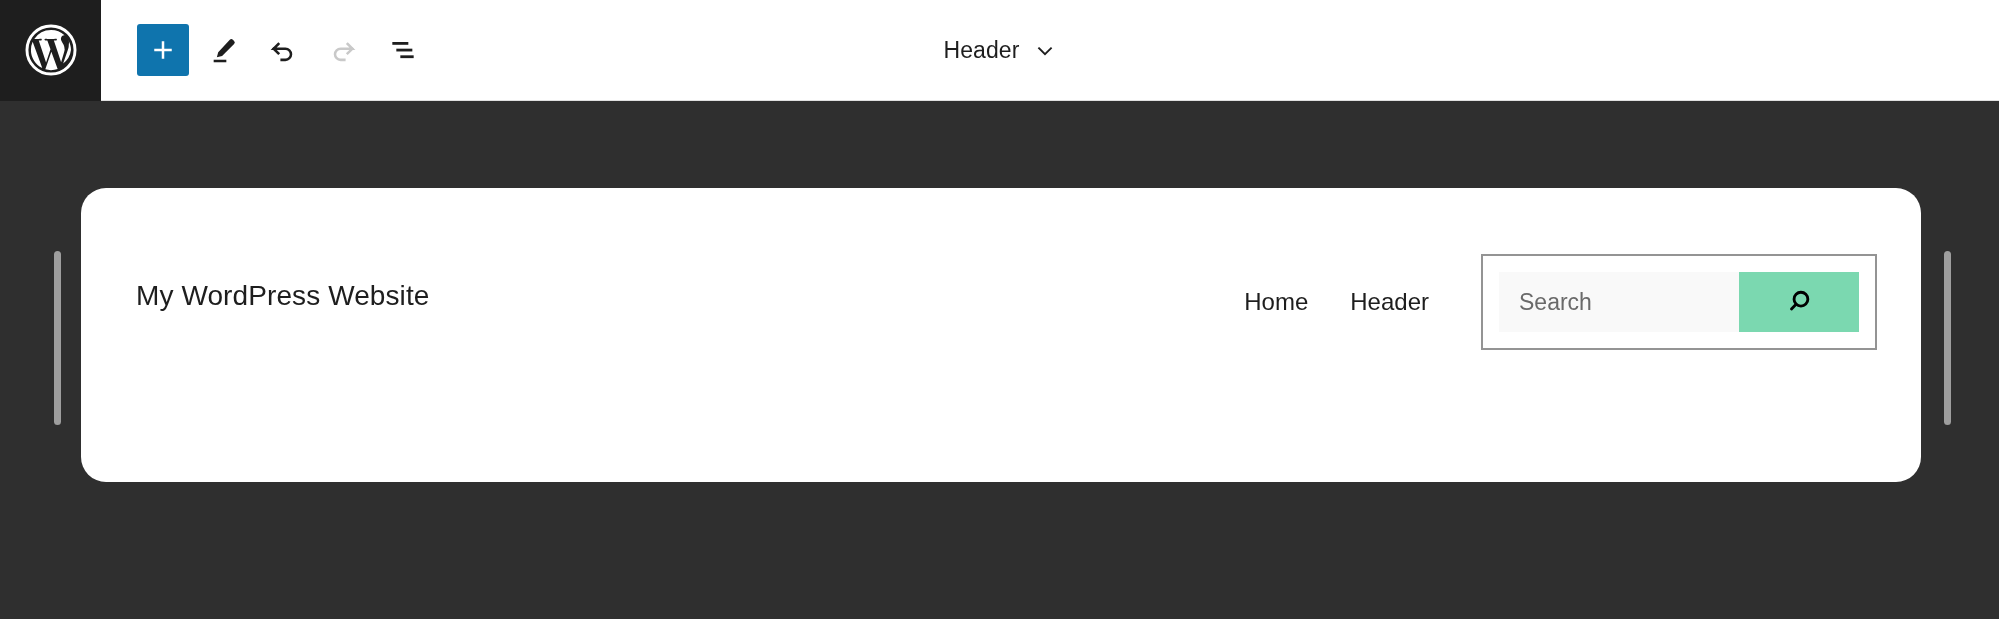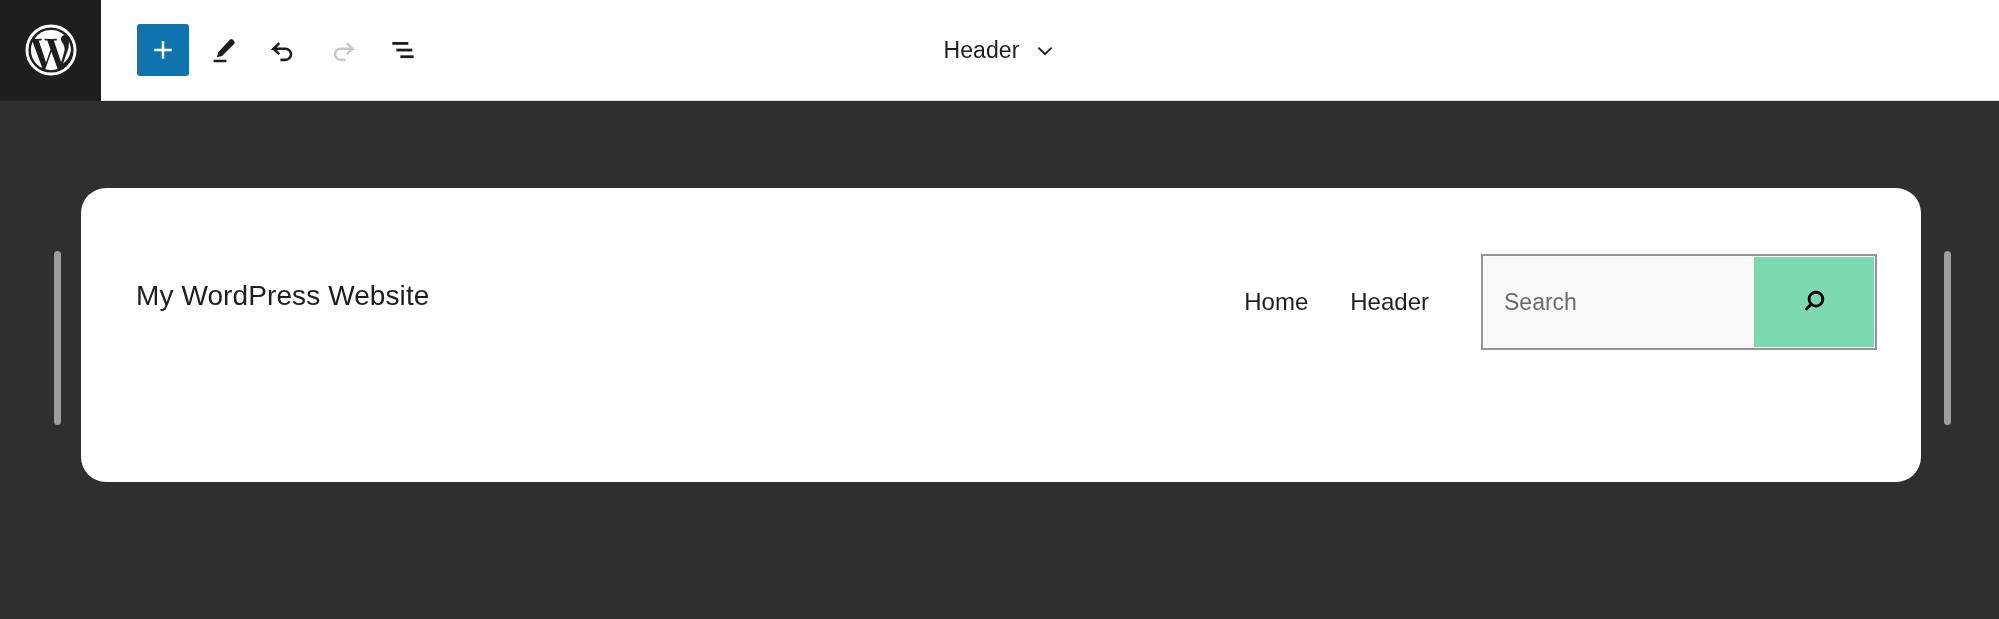--- a/index.html
+++ b/index.html
@@ -175,21 +175,21 @@
     color: #1e1e1e;
     padding: 0 17px;
     white-space: nowrap;
     cursor: pointer;
     line-height: 100px;
   }
 
   
   .search-block {
     border: 2px solid #949494;
-    padding: 1px;
+    padding: 16px;
     background: #ffffff;
     display: flex;
     align-items: stretch;
     width: 396px;
     height: 96px;
     cursor: pointer;
   }
   .search-input {
     flex: 1 1 auto;
     background: #f9f9f9;

